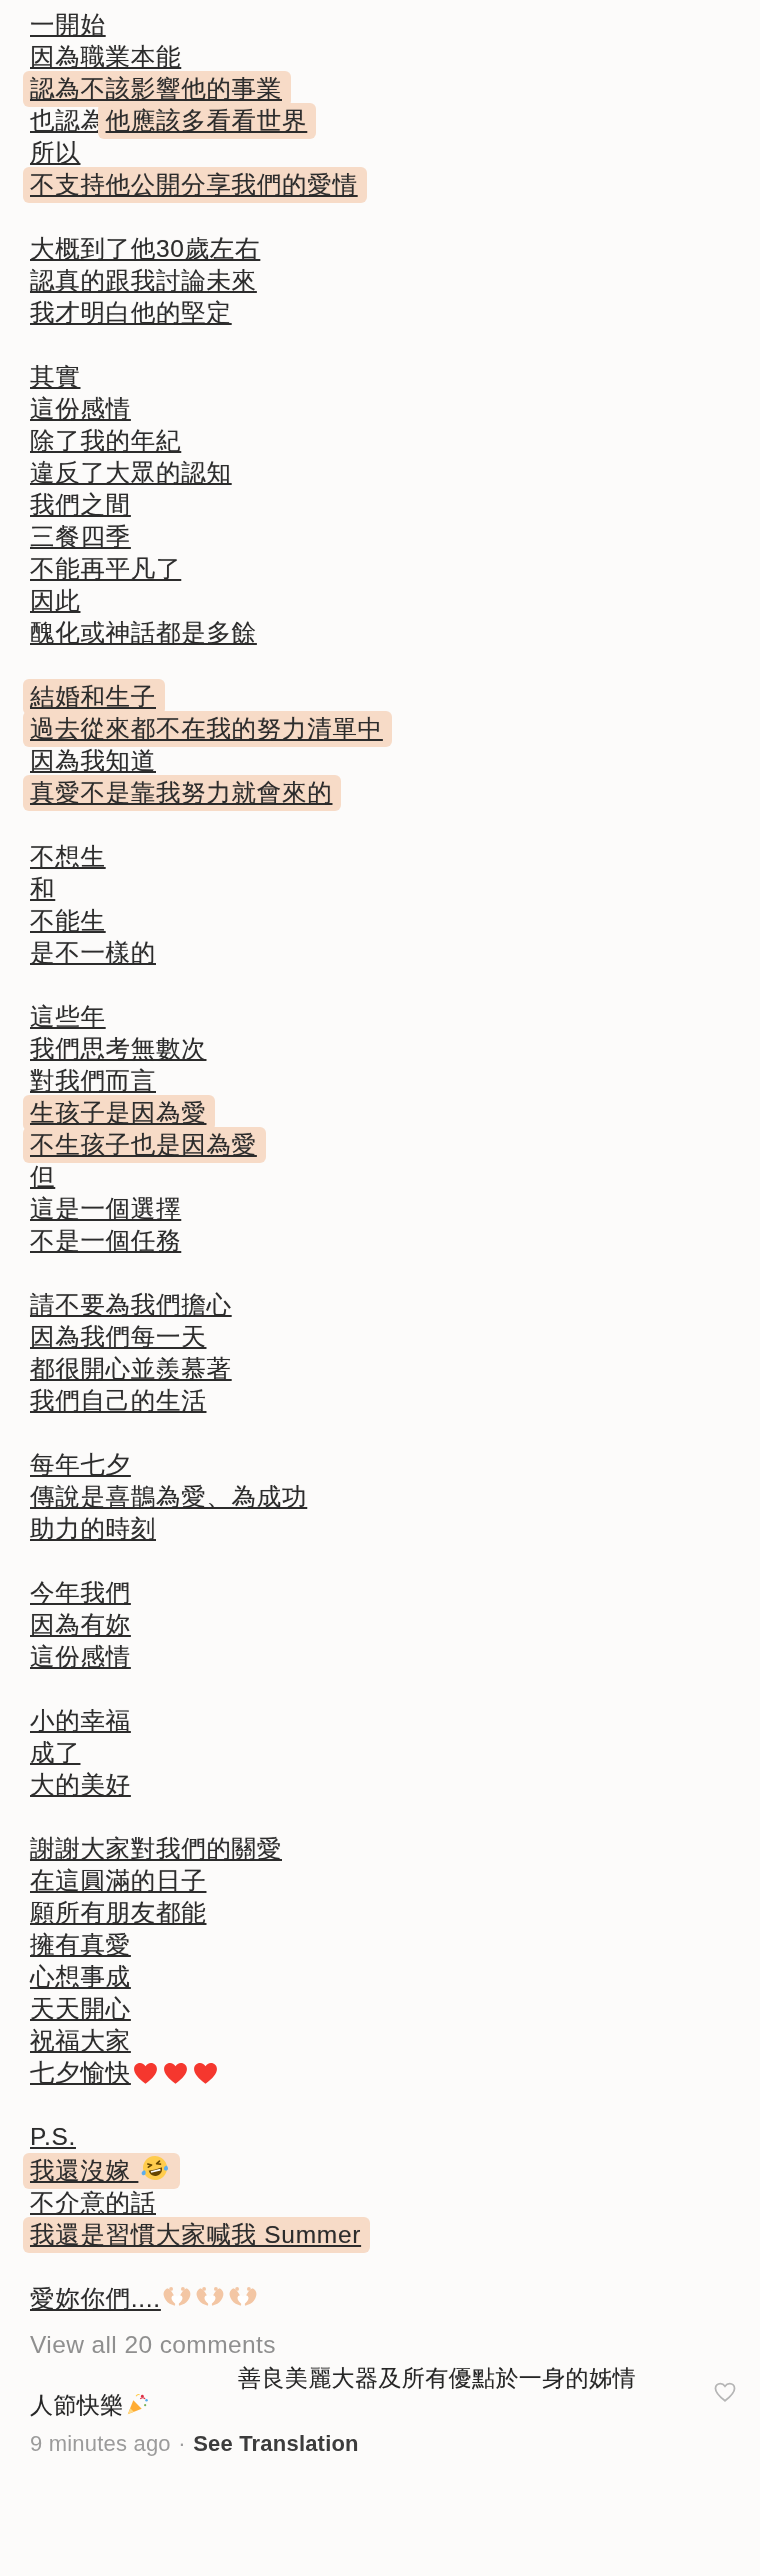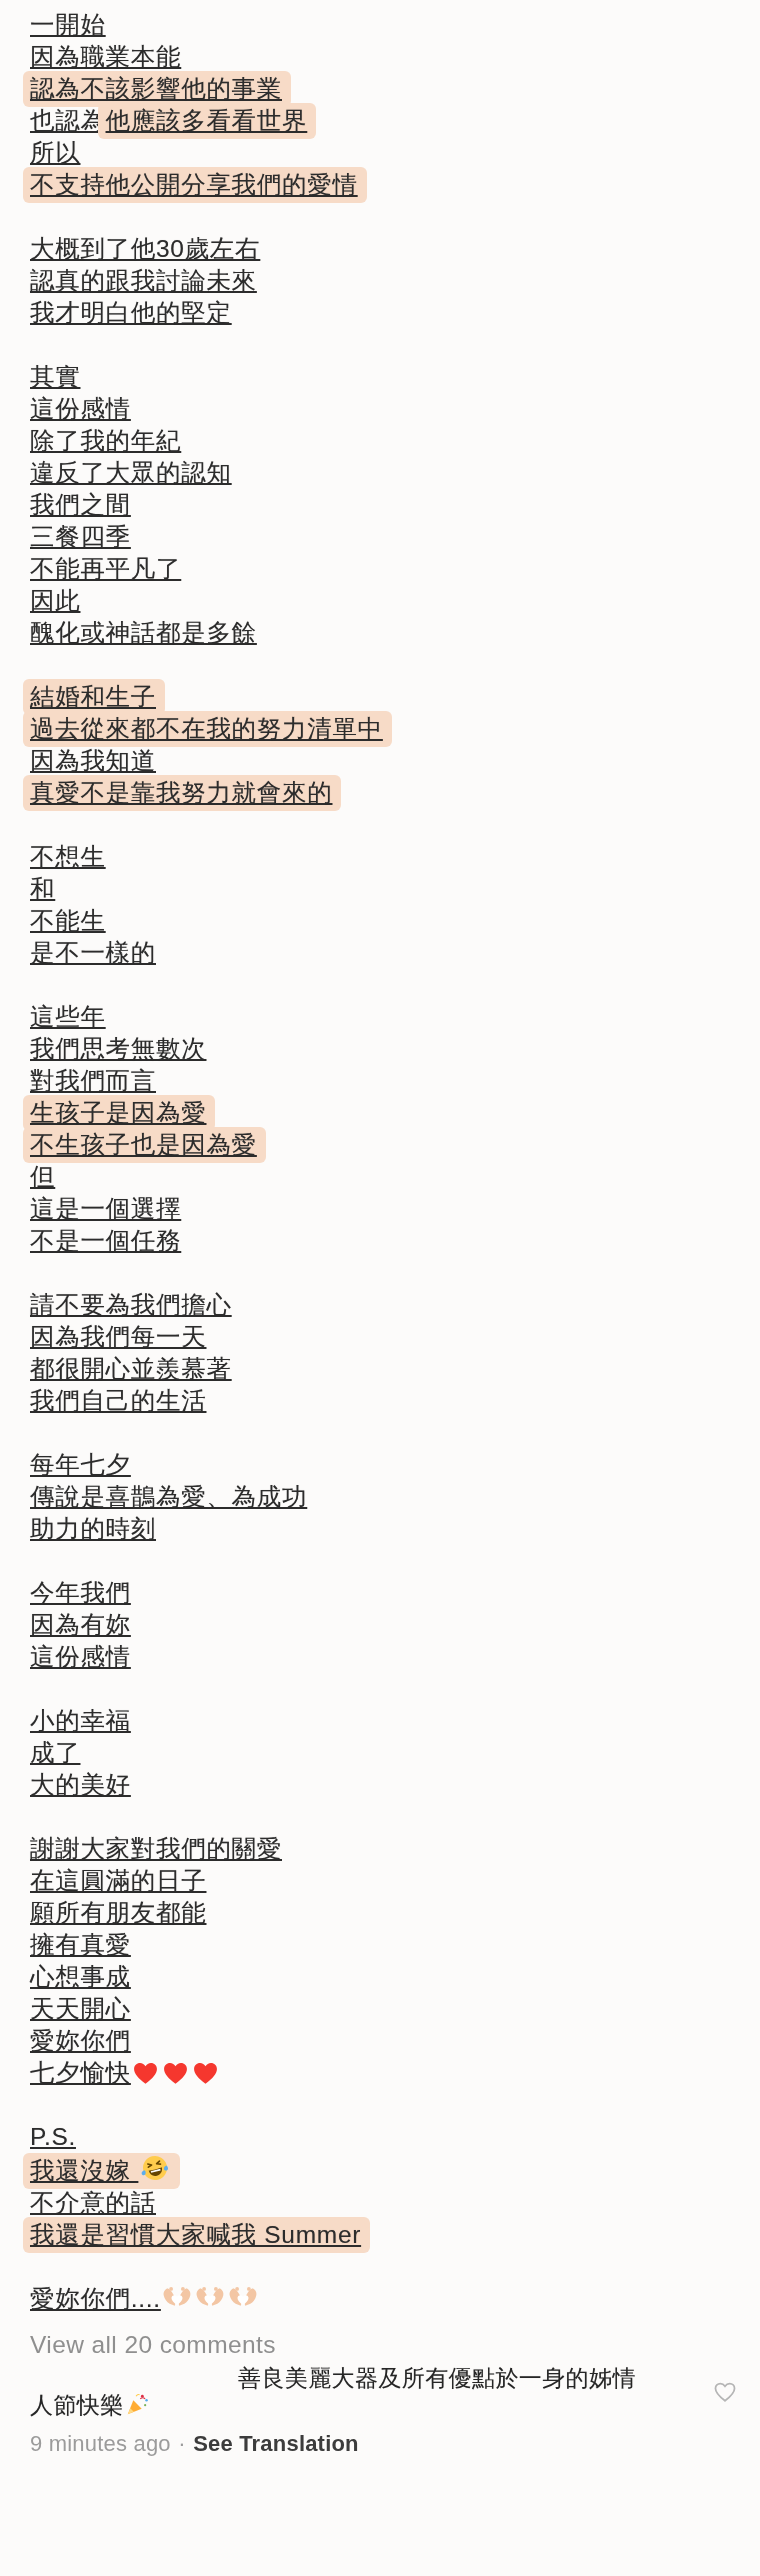--- a/index.html
+++ b/index.html
@@ -110,21 +110,21 @@
         <div class="line"><span class="seg">成了</span></div>
         <div class="line"><span class="seg">大的美好</span></div>
       </div>
       <div class="para">
         <div class="line"><span class="seg">謝謝大家對我們的關愛</span></div>
         <div class="line"><span class="seg">在這圓滿的日子</span></div>
         <div class="line"><span class="seg">願所有朋友都能</span></div>
         <div class="line"><span class="seg">擁有真愛</span></div>
         <div class="line"><span class="seg">心想事成</span></div>
         <div class="line"><span class="seg">天天開心</span></div>
-        <div class="line"><span class="seg">愛妳你們</span></div>
+        <div class="line"><span class="seg">祝福大家</span></div>
         <div class="line"><span class="seg">七夕愉快</span><span class="seg"><span class="emoji"><svg width="27" height="24.5" viewBox="0 0 32 30">
                 <path d="M16 28C7 21 2 15.5 2 9.8 2 5.5 5.3 2.5 9.3 2.5c2.8 0 5.3 1.6 6.7 4 1.4-2.4 3.9-4 6.7-4 4 0 7.3 3 7.3 7.3C30 15.5 25 21 16 28z" fill="#f5372e"></path>
               </svg></span></span><span class="seg"><span class="emoji"><svg width="27" height="24.5" viewBox="0 0 32 30">
                 <path d="M16 28C7 21 2 15.5 2 9.8 2 5.5 5.3 2.5 9.3 2.5c2.8 0 5.3 1.6 6.7 4 1.4-2.4 3.9-4 6.7-4 4 0 7.3 3 7.3 7.3C30 15.5 25 21 16 28z" fill="#f5372e"></path>
               </svg></span></span><span class="seg"><span class="emoji"><svg width="27" height="24.5" viewBox="0 0 32 30">
                 <path d="M16 28C7 21 2 15.5 2 9.8 2 5.5 5.3 2.5 9.3 2.5c2.8 0 5.3 1.6 6.7 4 1.4-2.4 3.9-4 6.7-4 4 0 7.3 3 7.3 7.3C30 15.5 25 21 16 28z" fill="#f5372e"></path>
               </svg></span></span></div>
       </div>
       <div class="para">
         <div class="line"><span class="seg">P.S.</span></div>

